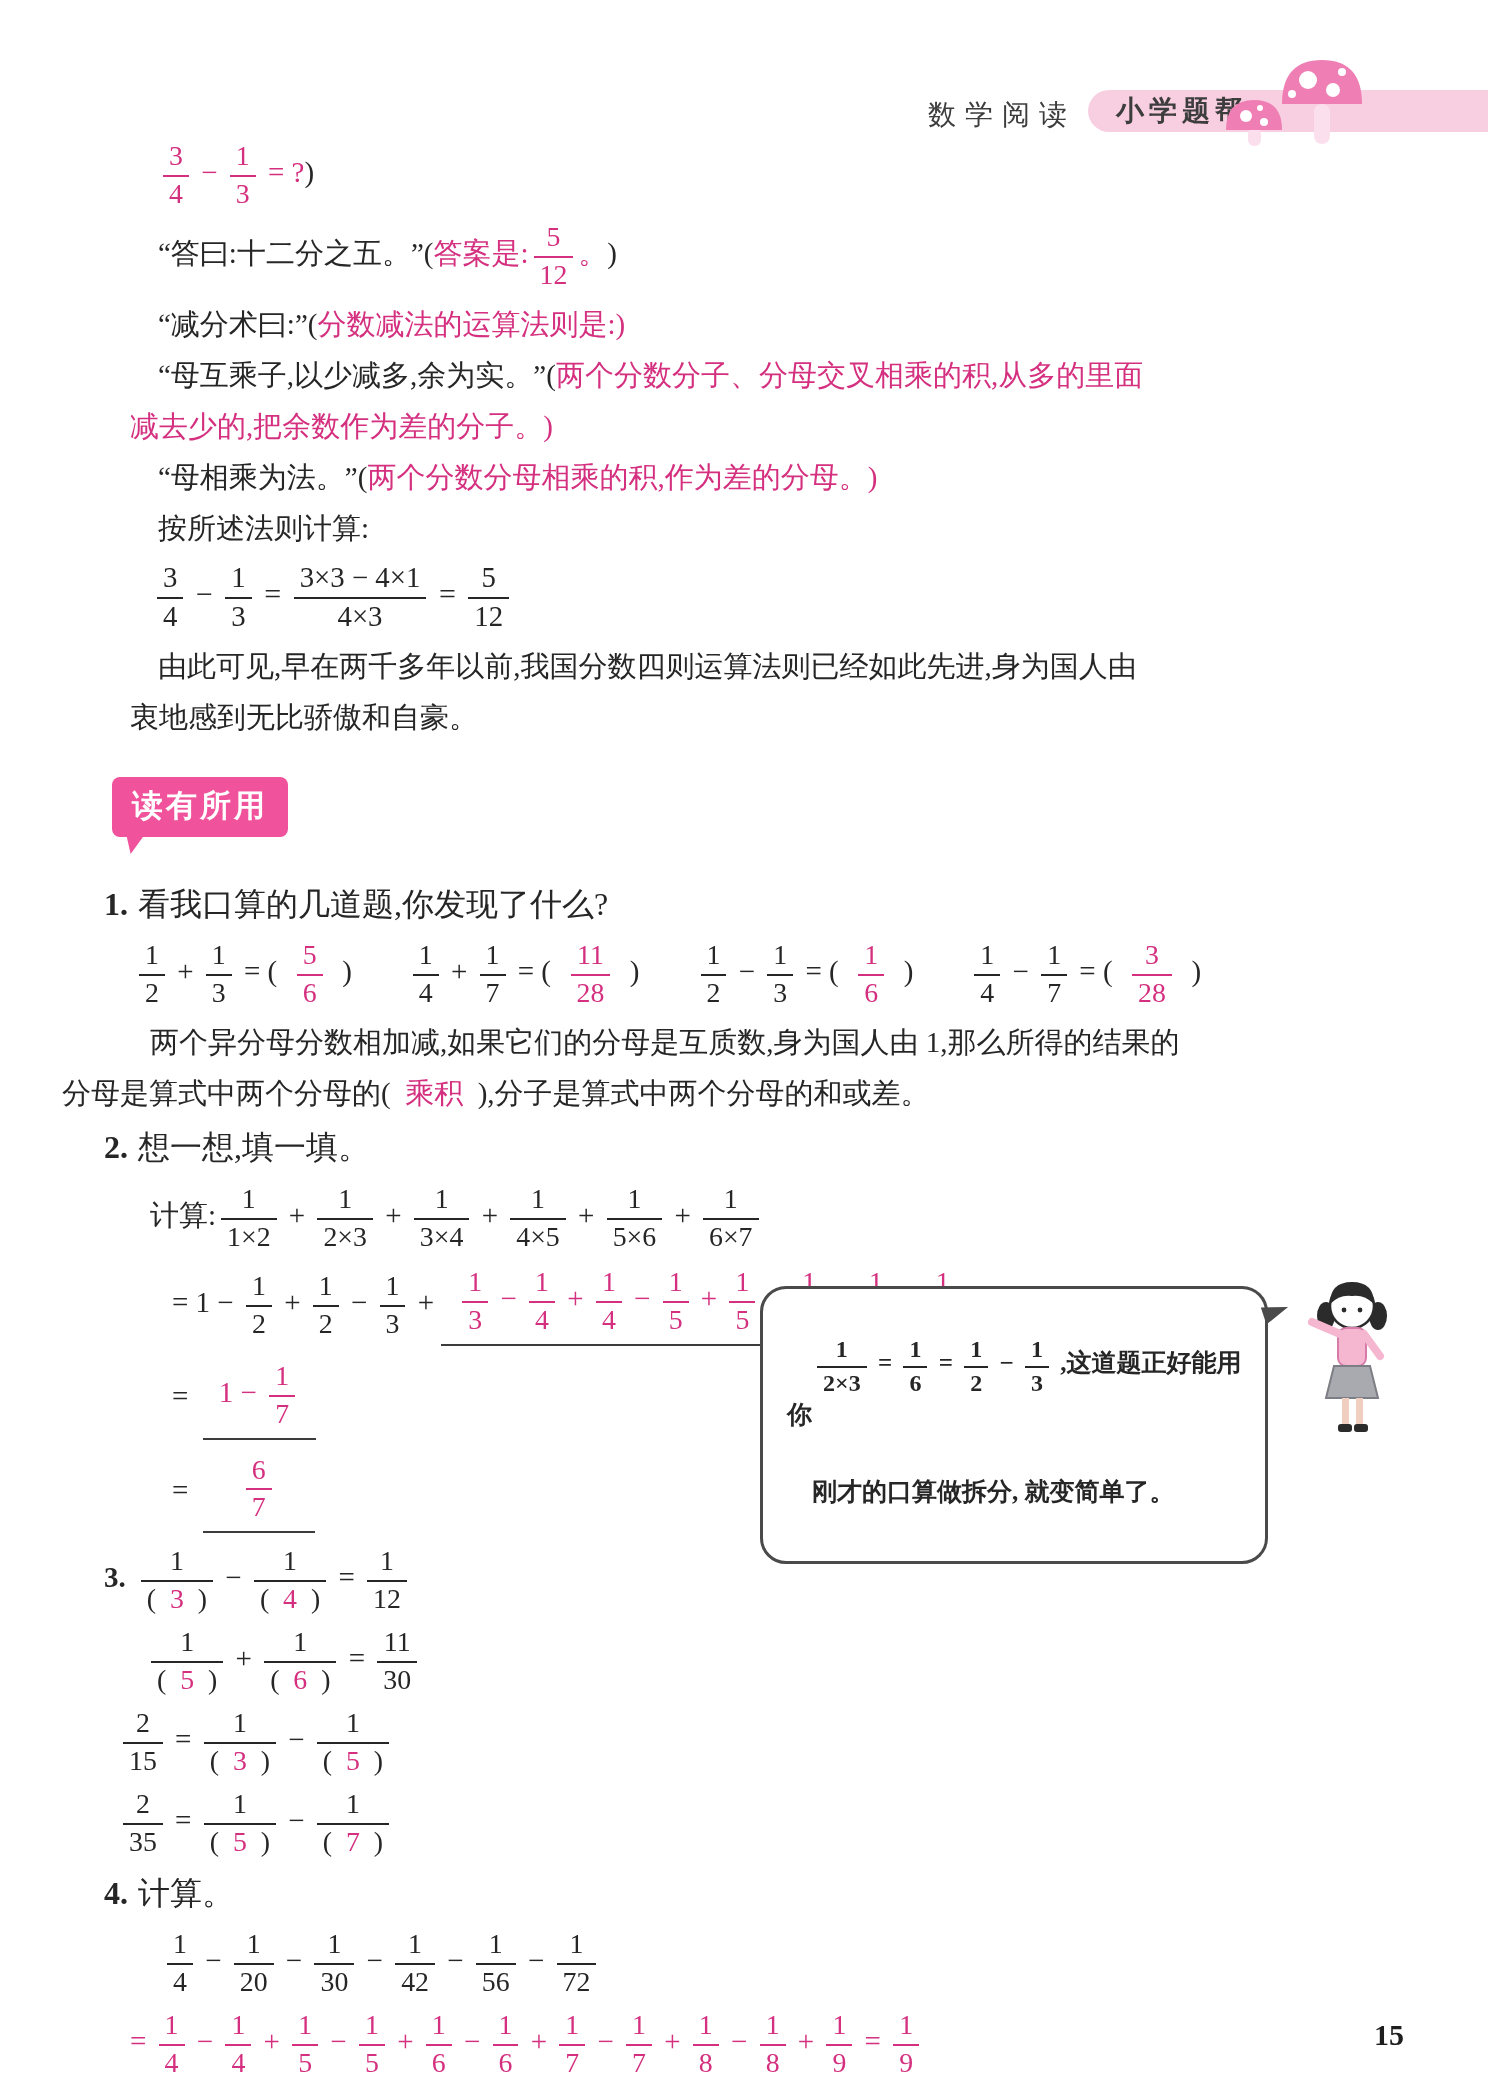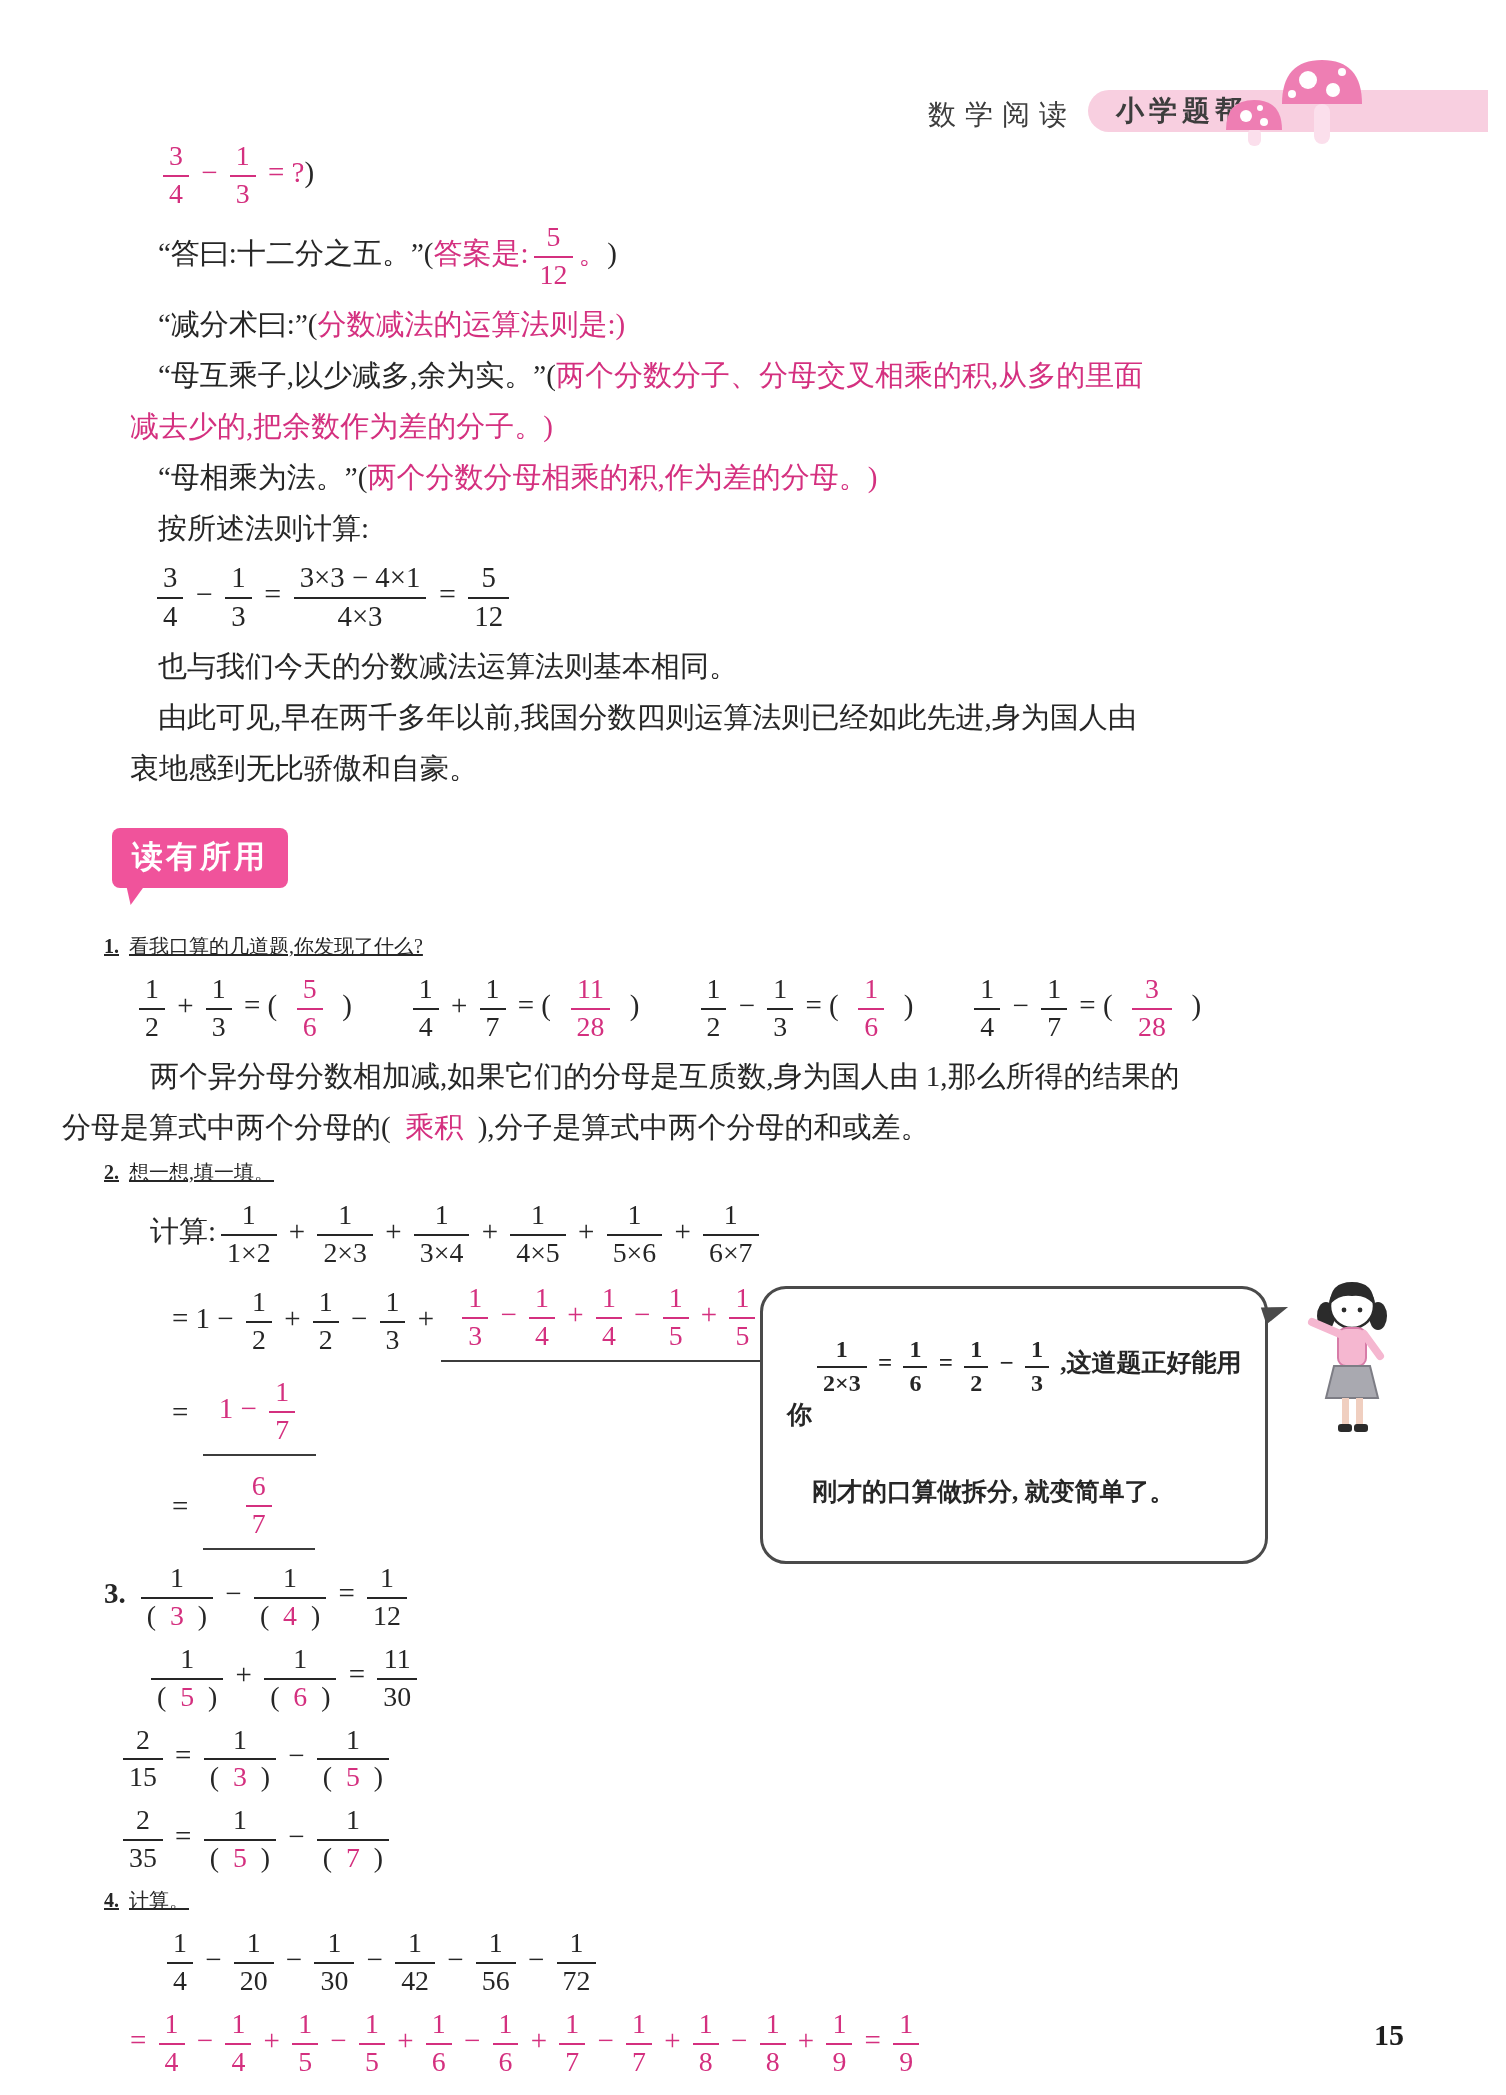--- a/index.html
+++ b/index.html
@@ -41,21 +41,21 @@
   .gap{display:inline-block;width:56px;}
   
   .sec-badge{position:relative;display:inline-block;margin:30px 0 34px 112px;
     background:var(--sec-badge);color:#ffffff;border-radius:8px;padding:8px 20px 10px;
     font-size:31px;font-weight:bold;letter-spacing:3px;
     font-family:Liberation Serif, serif;}
   .sec-badge::after{content:"";position:absolute;left:12px;bottom:-17px;width:0;height:0;
     border-style:solid;border-width:19px 9px 0 9px;
     border-color:var(--sec-badge) transparent transparent transparent;transform:skewX(-14deg);}
   
-  .ex-head{font-size:20px;line-height:1.45;margin:10px 100px 10px 104px;white-space:pre-wrap;text-decoration:underline;}
+  .ex-head{font-size:32px;line-height:1.45;margin:10px 100px 10px 104px;white-space:pre-wrap;}
   .ex-num{font-weight:bold;margin-right:10px;}
   
   .bubble{position:absolute;left:760px;top:1286px;width:508px;min-height:132px;
     border:3px solid #4a4a4a;border-radius:26px;background:#ffffff;
     padding:8px 20px 10px 24px;font-size:25px;font-weight:bold;line-height:1.55;
     white-space:pre-wrap;z-index:3;}
   .bubble::after{content:"";position:absolute;right:-24px;top:14px;width:0;height:0;
     border-style:solid;border-width:8px 0 10px 26px;
     border-color:transparent transparent transparent #4a4a4a;transform:rotate(-18deg);}
   .girl{position:absolute;left:1296px;top:1272px;width:104px;height:170px;z-index:2;}
@@ -97,21 +97,20 @@
   <main class="content">
 
     <p class="mline fline indent"><span class="pink"><span class="frac"><span class="fn">3</span><span class="fd">4</span></span><span> − </span><span class="frac"><span class="fn">1</span><span class="fd">3</span></span><span> = ?</span></span><span>)</span></p>
     <p class="mline fline indent"><span>“答曰:十二分之五。”(</span><span class="pink"><span>答案是:</span><span class="frac"><span class="fn">5</span><span class="fd">12</span></span><span>。</span></span><span>)</span></p>
     <p class="mline indent"><span>“减分术曰:”(</span><span class="pink">分数减法的运算法则是:)</span></p>
     <p class="mline indent"><span>“母互乘子,以少减多,余为实。”(</span><span class="pink">两个分数分子、分母交叉相乘的积,从多的里面</span></p>
     <p class="mline"><span class="pink">减去少的,把余数作为差的分子。)</span></p>
     <p class="mline indent"><span>“母相乘为法。”(</span><span class="pink">两个分数分母相乘的积,作为差的分母。)</span></p>
     <p class="mline indent"><span>按所述法则计算:</span></p>
     <p class="mline fline" style="margin-left:152px;font-size:30px;"><span class="frac"><span class="fn">3</span><span class="fd">4</span></span><span> − </span><span class="frac"><span class="fn">1</span><span class="fd">3</span></span><span> = </span><span class="frac"><span class="fn">3×3 − 4×1</span><span class="fd">4×3</span></span><span> = </span><span class="frac"><span class="fn">5</span><span class="fd">12</span></span></p>
-    <p class="mline indent"><span>也与我们今天的分数减法运算法则基本相同。</span></p>
     <p class="mline indent"><span>由此可见,早在两千多年以前,我国分数四则运算法则已经如此先进,身为国人由</span></p>
     <p class="mline"><span>衷地感到无比骄傲和自豪。</span></p>
 
     <div class="sec-badge">
       <span>读有所用</span>
     </div>
 
     <p class="ex-head"><b class="ex-num">1.</b><span>看我口算的几道题,你发现了什么?</span></p>
     <p class="mline fline" style="margin-left:134px;"><span class="frac"><span class="fn">1</span><span class="fd">2</span></span><span> + </span><span class="frac"><span class="fn">1</span><span class="fd">3</span></span><span> = (  </span><span class="frac pink"><span class="fn">5</span><span class="fd">6</span></span><span>  )</span><span class="gap"></span><span class="frac"><span class="fn">1</span><span class="fd">4</span></span><span> + </span><span class="frac"><span class="fn">1</span><span class="fd">7</span></span><span> = (  </span><span class="frac pink"><span class="fn">11</span><span class="fd">28</span></span><span>  )</span><span class="gap"></span><span class="frac"><span class="fn">1</span><span class="fd">2</span></span><span> − </span><span class="frac"><span class="fn">1</span><span class="fd">3</span></span><span> = (  </span><span class="frac pink"><span class="fn">1</span><span class="fd">6</span></span><span>  )</span><span class="gap"></span><span class="frac"><span class="fn">1</span><span class="fd">4</span></span><span> − </span><span class="frac"><span class="fn">1</span><span class="fd">7</span></span><span> = (  </span><span class="frac pink"><span class="fn">3</span><span class="fd">28</span></span><span>  )</span></p>
     <p class="mline" style="margin-left:150px;"><span>两个异分母分数相加减,如果它们的分母是互质数,身为国人由 1,那么所得的结果的</span></p>

